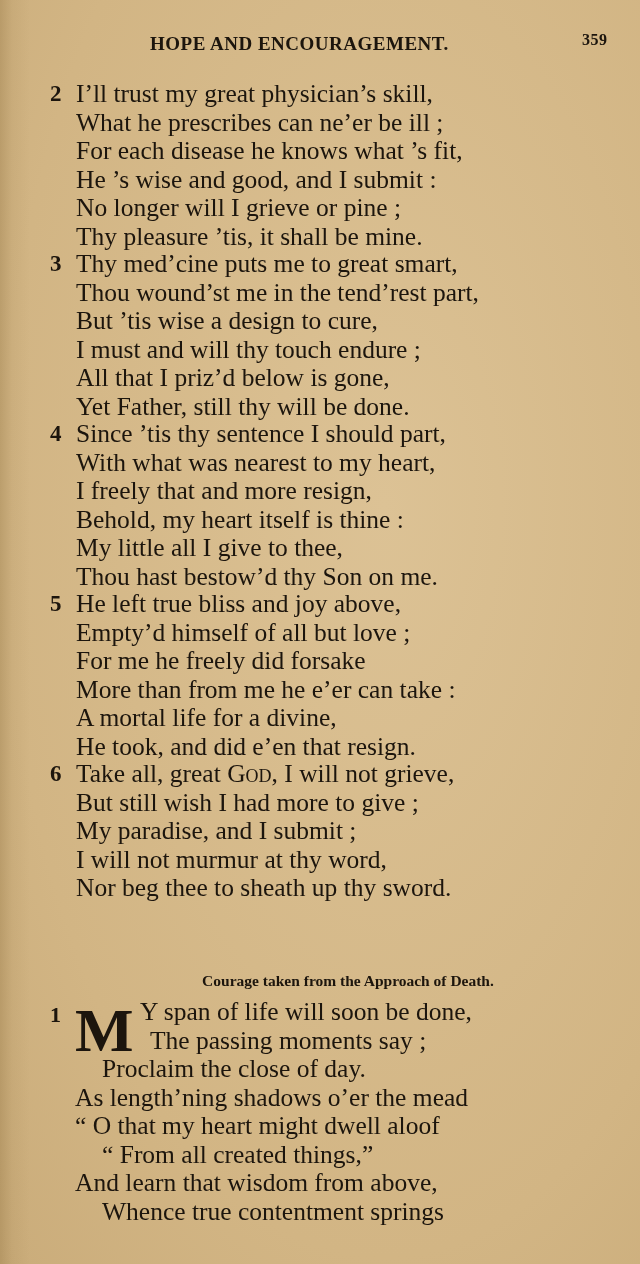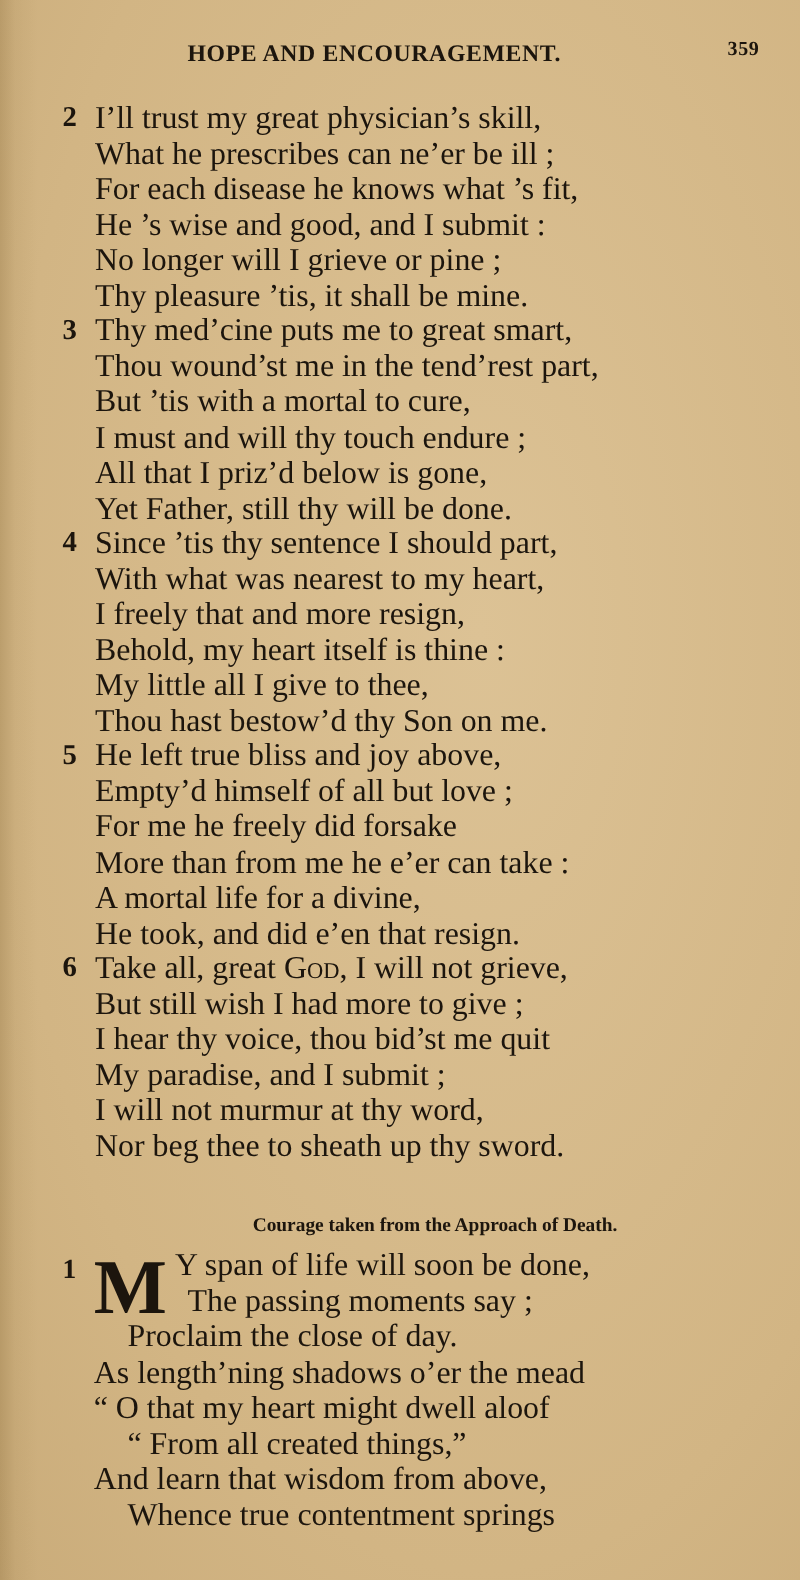--- a/index.html
+++ b/index.html
@@ -65,21 +65,21 @@
     <div class="line">What he prescribes can ne’er be ill ;</div>
     <div class="line">For each disease he knows what ’s fit,</div>
     <div class="line">He ’s wise and good, and I submit :</div>
     <div class="line">No longer will I grieve or pine ;</div>
     <div class="line">Thy pleasure ’tis, it shall be mine.</div>
   </div>
 
   <div class="stanza" style="top:250px;">
     <div class="line"><span class="num">3</span><span>Thy med’cine puts me to great smart,</span></div>
     <div class="line">Thou wound’st me in the tend’rest part,</div>
-    <div class="line">But ’tis with a mortal to cure,</div>
+    <div class="line">But ’tis wise a design to cure,</div>
     <div class="line">I must and will thy touch endure ;</div>
     <div class="line">All that I priz’d below is gone,</div>
     <div class="line">Yet Father, still thy will be done.</div>
   </div>
 
   <div class="stanza" style="top:420px;">
     <div class="line"><span class="num">4</span><span>Since ’tis thy sentence I should part,</span></div>
     <div class="line">With what was nearest to my heart,</div>
     <div class="line">I freely that and more resign,</div>
     <div class="line">Behold, my heart itself is thine :</div>
@@ -92,21 +92,20 @@
     <div class="line">Empty’d himself of all but love ;</div>
     <div class="line">For me he freely did forsake</div>
     <div class="line">More than from me he e’er can take :</div>
     <div class="line">A mortal life for a divine,</div>
     <div class="line">He took, and did e’en that resign.</div>
   </div>
 
   <div class="stanza" style="top:760px;">
     <div class="line"><span class="num">6</span><span>Take all, great <span class="sc">God</span>, I will not grieve,</span></div>
     <div class="line">But still wish I had more to give ;</div>
-    <div class="line">I hear thy voice, thou bid’st me quit</div>
     <div class="line">My paradise, and I submit ;</div>
     <div class="line">I will not murmur at thy word,</div>
     <div class="line">Nor beg thee to sheath up thy sword.</div>
   </div>
 
   <div class="hymn-subtitle">Courage taken from the Approach of Death.</div>
 
   <div class="hymn-body">
     <span class="verse-mark">1</span>
     <span class="dropcap">M</span>

